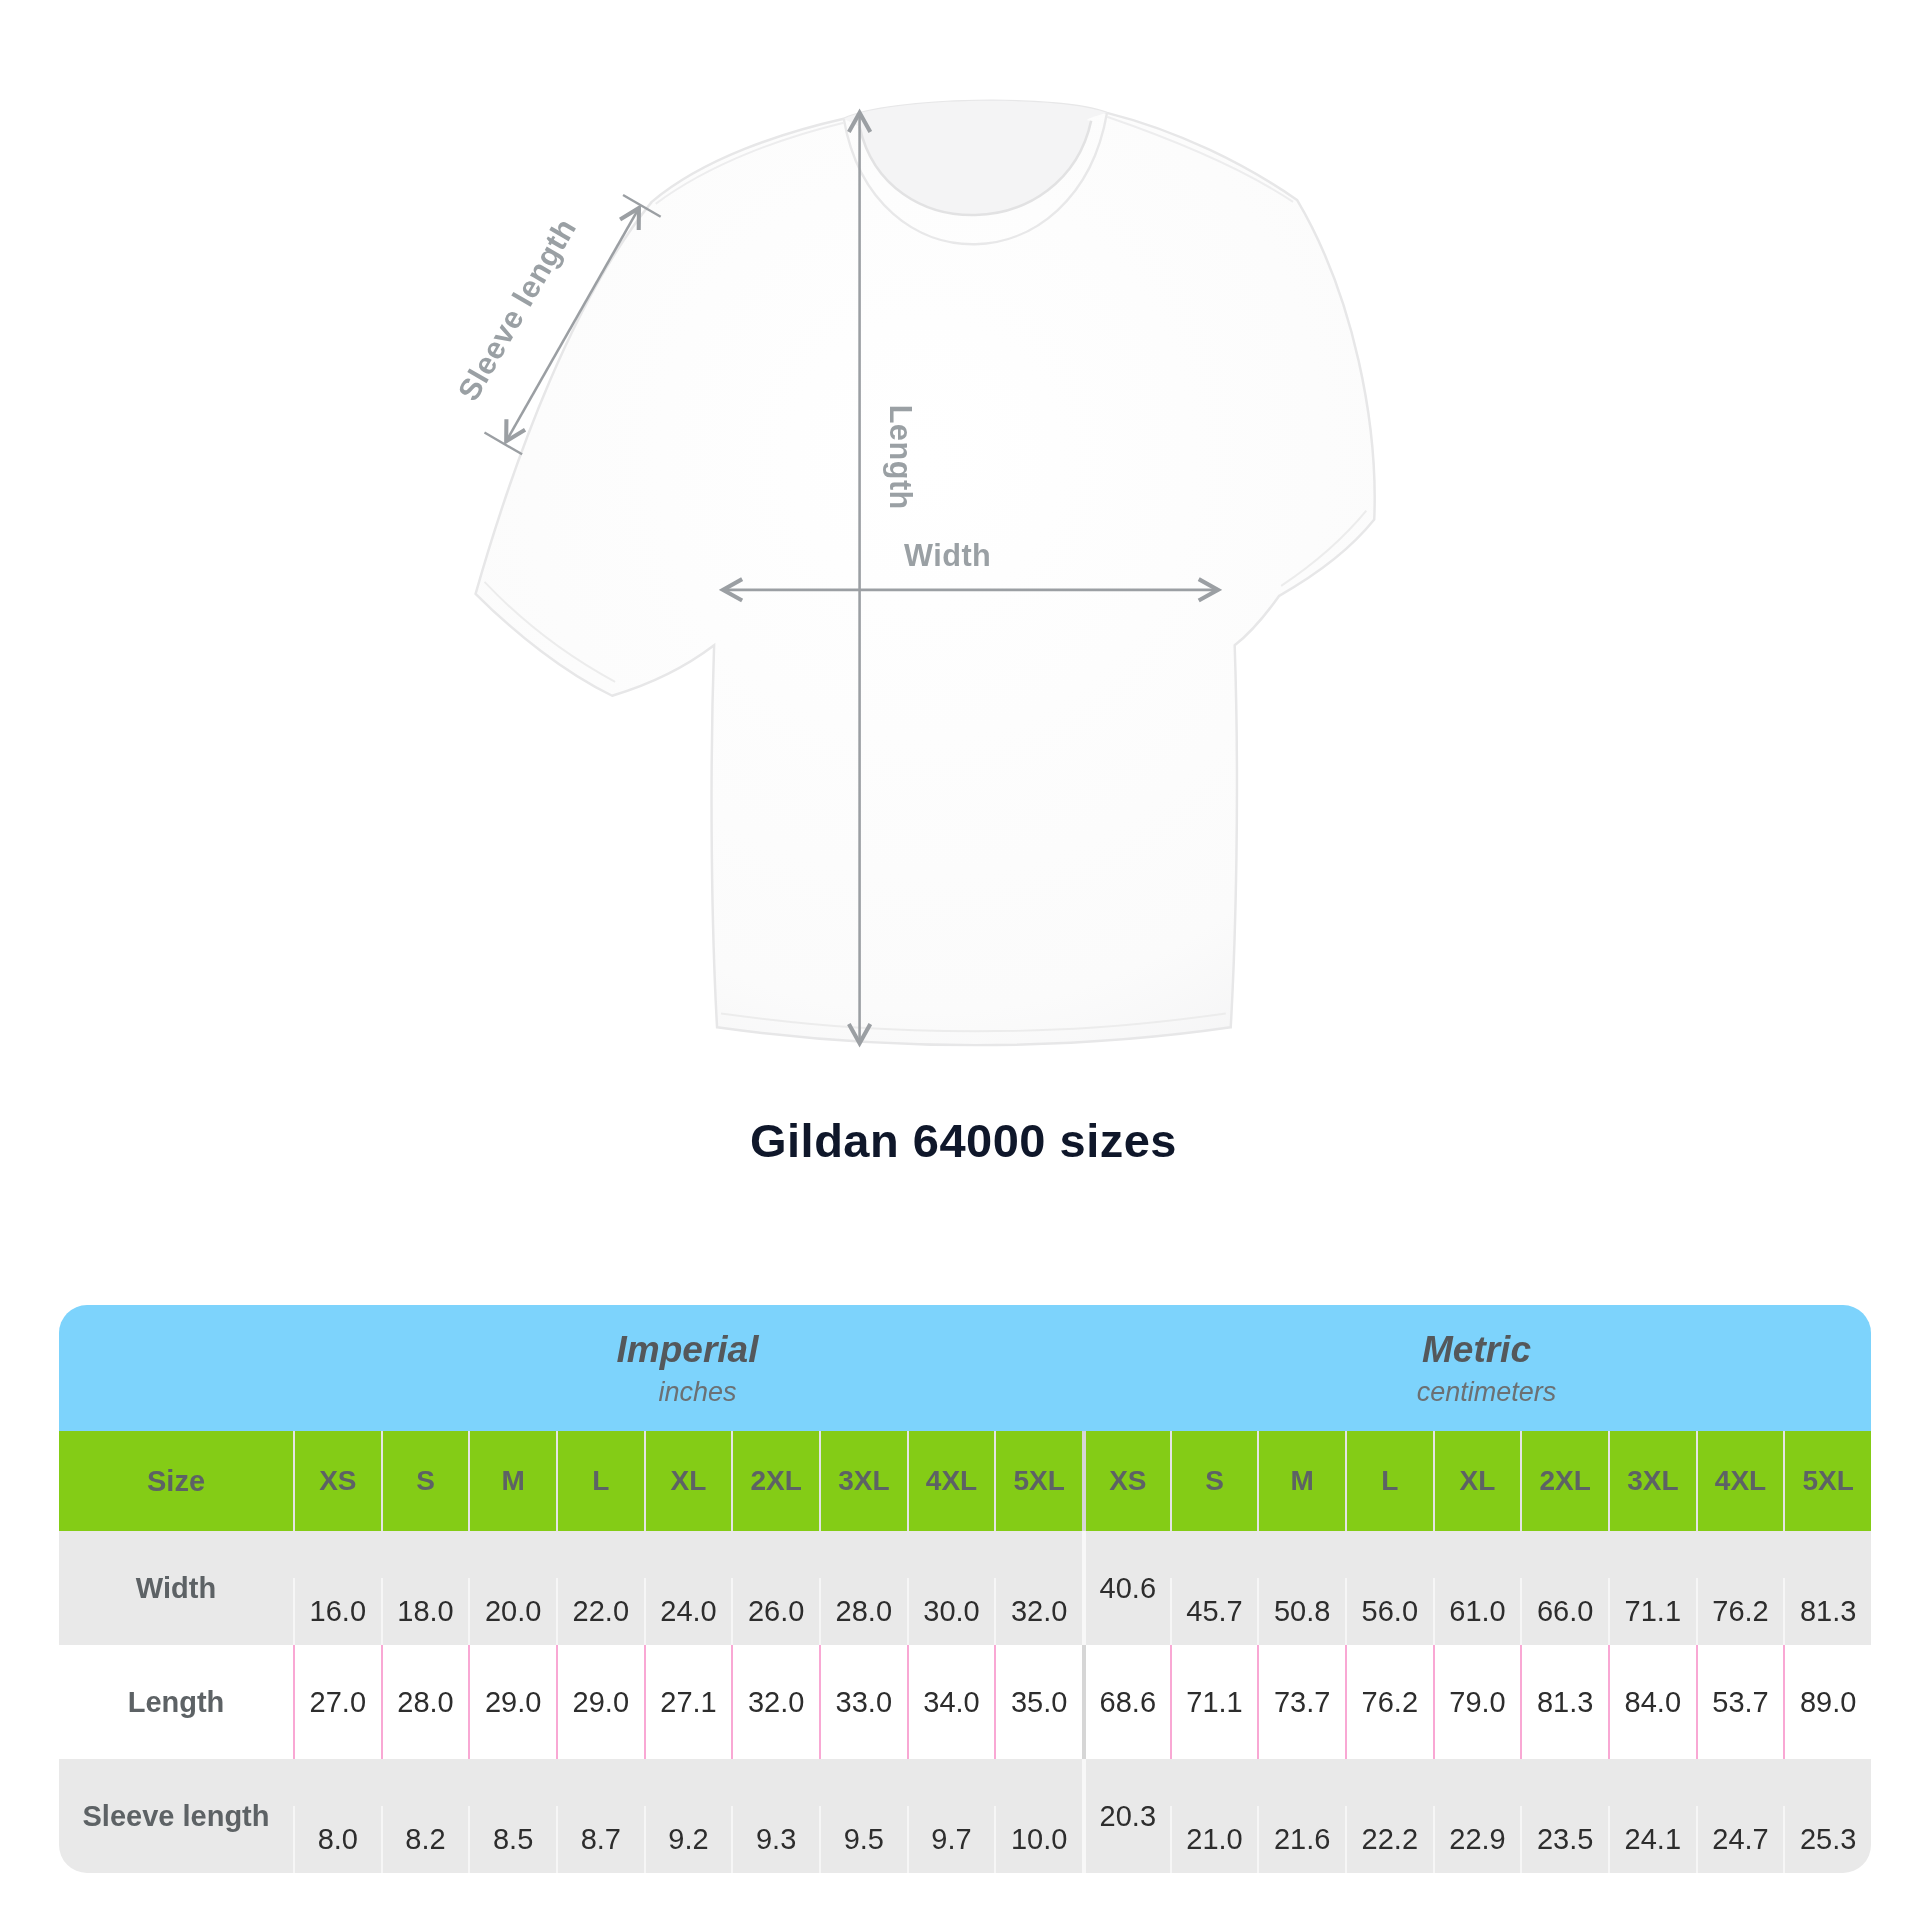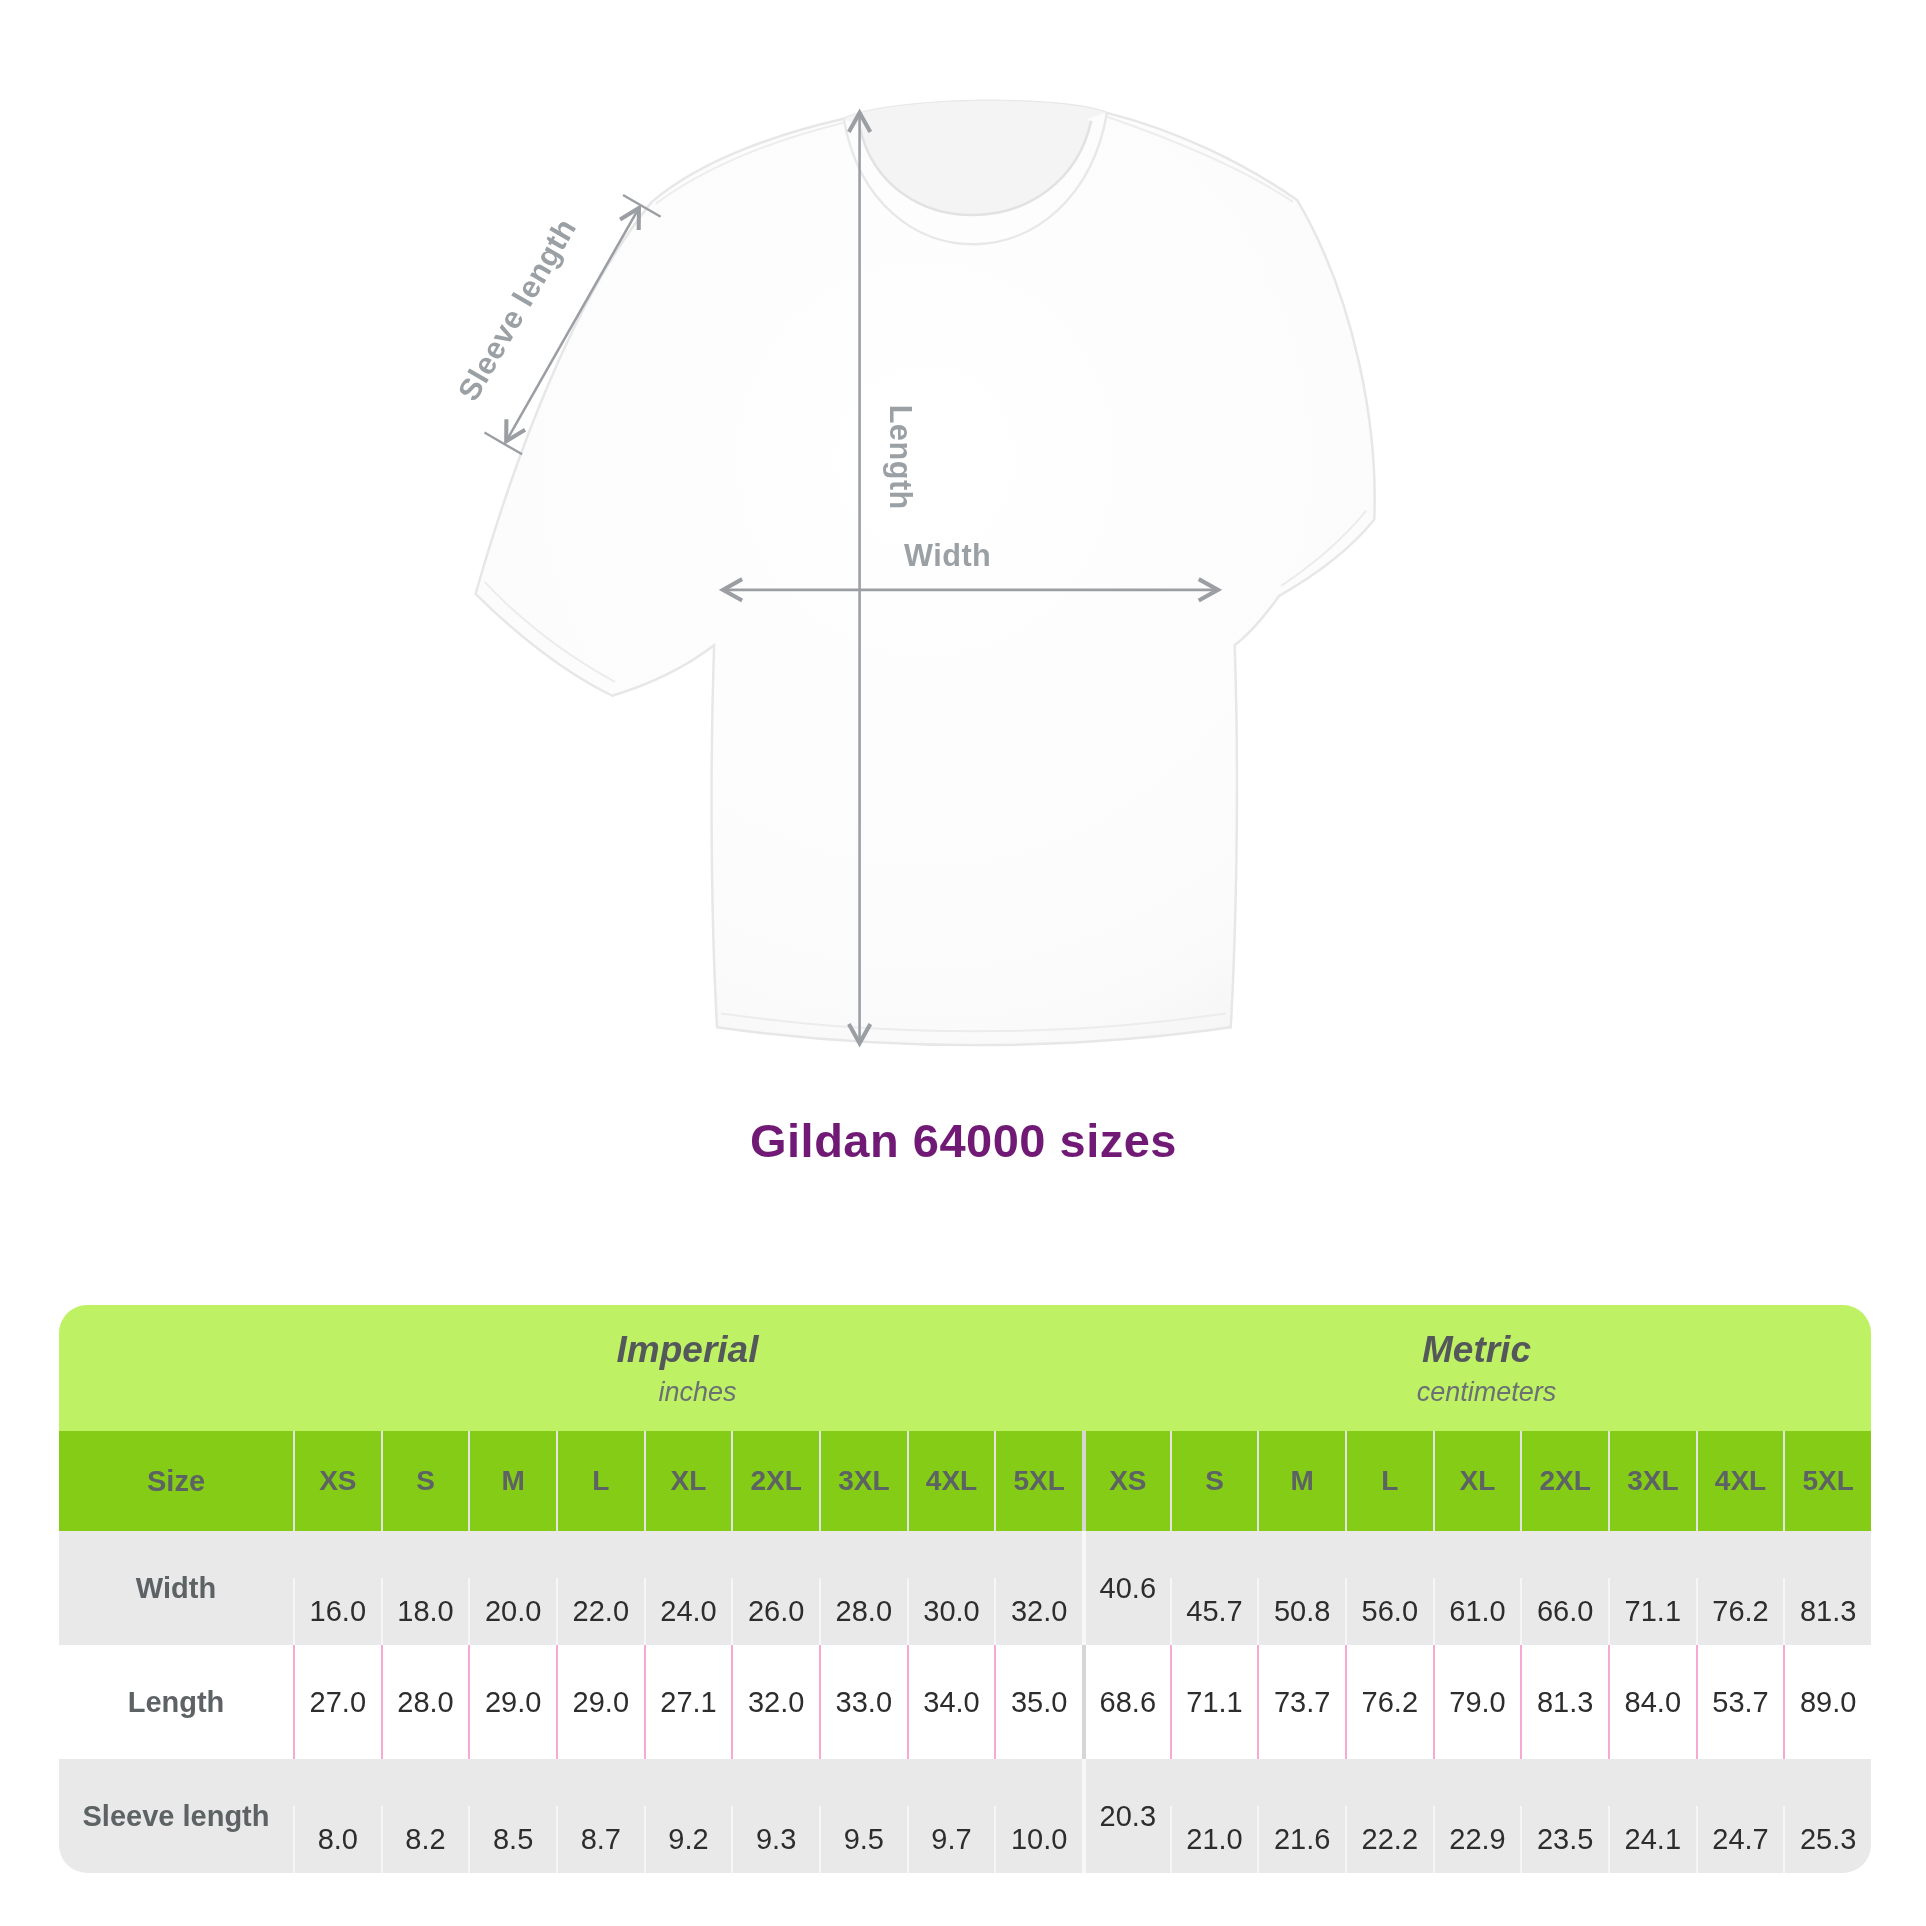--- a/index.html
+++ b/index.html
@@ -8,32 +8,32 @@
     font-family:"Liberation Sans","DejaVu Sans",sans-serif;
   }
   
   #figure-svg{position:absolute;left:0;top:0;}
   .dim-line{stroke:#9b9fa3;stroke-width:2.6;fill:none;}
   .dim-cap{stroke:#9b9fa3;stroke-width:2.4;}
   .dim-label{fill:#9aa0a4;font-size:31px;font-weight:bold;letter-spacing:.5px;}
   
   .page-title{
     position:absolute;left:0;top:1113px;width:100%;text-align:center;
-    font-size:47px;font-weight:bold;color:#701a75;letter-spacing:0.5px;
+    font-size:47px;font-weight:bold;color:#0f172a;letter-spacing:0.5px;
   }
   .page-subtitle{
     position:absolute;left:0;top:1196px;width:100%;text-align:center;
     font-size:28px;font-style:italic;color:#646464;
   }
   
   .size-table{
     position:absolute;left:59px;top:1305px;width:1812px;
     border-radius:28px;overflow:hidden;background:#ffffff;
   }
-  .band-row{display:grid;grid-template-columns:234px 1fr 1fr;height:126px;background:#bef264;}
+  .band-row{display:grid;grid-template-columns:234px 1fr 1fr;height:126px;background:#7dd3fc;}
   .band-cell{display:flex;flex-direction:column;align-items:center;justify-content:center;gap:6px;}
   .band-title{font-size:37px;font-weight:bold;font-style:italic;color:#54585b;}
   .band-unit{font-size:27px;font-style:italic;color:#6b7073;margin-left:20px;}
   .t-row{display:grid;grid-template-columns:234px repeat(18,1fr);}
   .t-row.head{height:100px;background:#84cc16;}
   .t-row.shade{height:114px;background:#e9e9e9;}
   .t-row.plain{height:114px;background:#ffffff;}
   .t-cell{display:flex;align-items:center;justify-content:center;}
   .lbl{font-size:29px;font-weight:bold;color:#5d6265;text-align:center;}
   .code{font-size:28px;font-weight:bold;color:#5d6265;}

